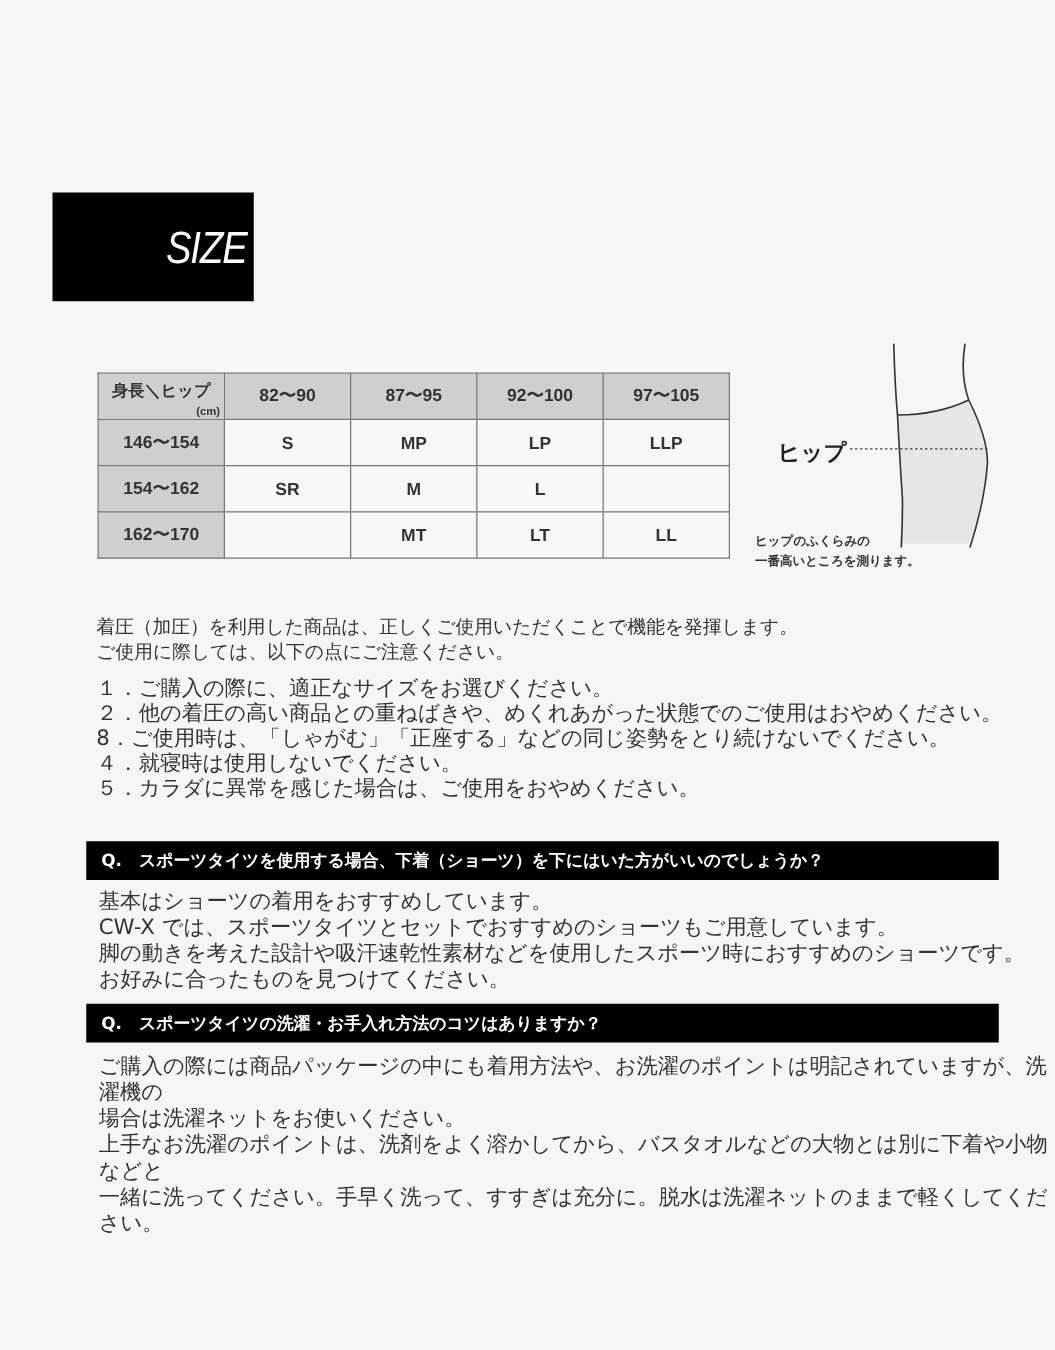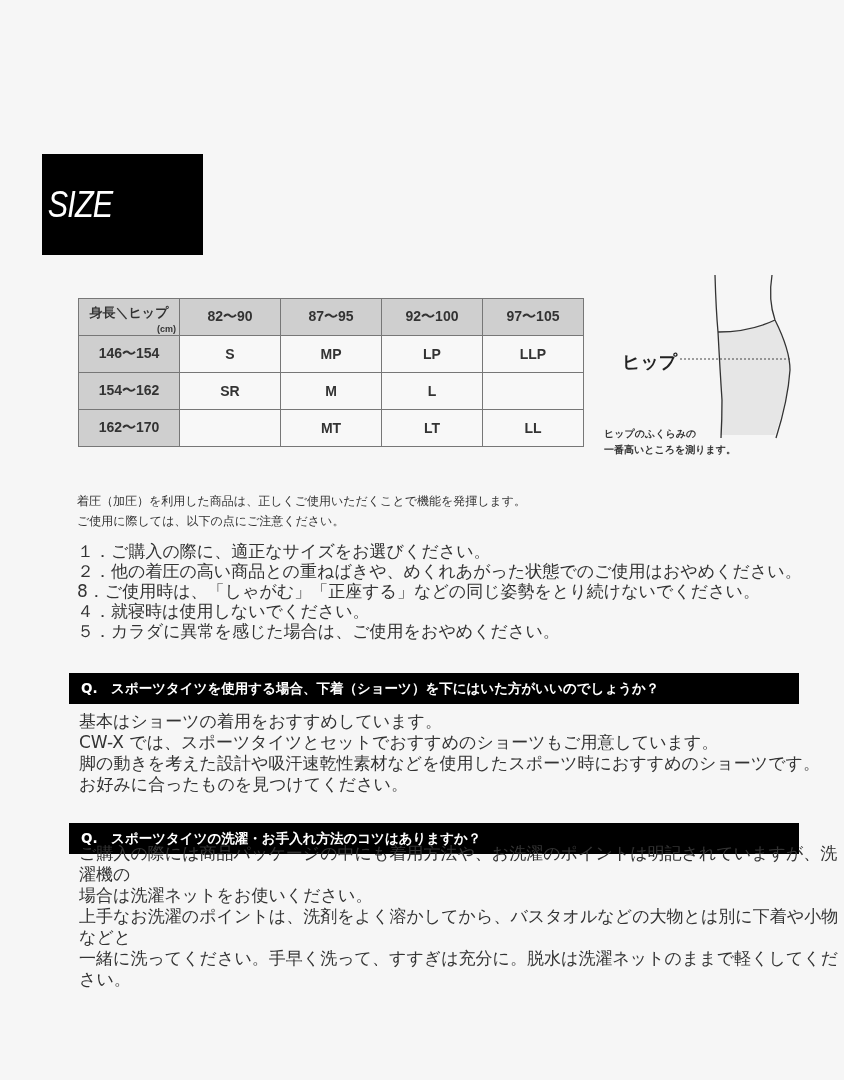--- a/index.html
+++ b/index.html
@@ -2,22 +2,22 @@
 <html><head>
   <meta charset="utf-8">
   <style>
     html, body { margin:0; padding:0; }
     body {
       width:844px; height:1080px; background:#f6f6f6;
       font-family:"DejaVu Sans", "Liberation Sans", sans-serif;
       color:#222; position:relative; overflow:hidden;
     }
     .size-badge {
-      position:absolute; left:42px; top:154px; width:161px; height:101px;
-      background:#000; display:flex; align-items:center; justify-content:flex-start;
+      position:absolute; left:42px; top:154px; width:161px; height:87px;
+      background:#000; display:flex; align-items:center; justify-content:flex-end;
     }
     .size-badge span {
       color:#fff; font-family:"Liberation Sans", sans-serif; font-size:36px;
       font-style:italic; letter-spacing:-1px; transform:scaleX(0.85);
       display:inline-block;
     }
     table.size-table {
       position:absolute; left:78px; top:298px; border-collapse:collapse;
       border:1.5px solid #555; font-size:14px; color:#333;font-weight:bold;
     }
@@ -30,21 +30,21 @@
     .size-table td.col { width:100px; background:#f8f8f8; }
     .size-table tr.head td.col { background:#cfcfcf; }
     .corner { position:relative; font-size:13px; }
     .corner .unit { position:absolute; right:3px; bottom:1px; font-size:9px; }
     .corner .main { position:relative; top:-4px; }
 
     .figure { position:absolute; left:600px; top:270px; width:210px; height:190px; }
     .hip-label { position:absolute; left:622px; top:350px; font-size:18px; font-weight:bold; color:#222; }
     .fig-caption { position:absolute; left:604px; top:426px; font-size:10px; line-height:16px; font-weight:bold; color:#333; }
 
-    .intro { position:absolute; left:77px; top:491px; font-size:12px; line-height:20px; color:#333; }
+    .intro { position:absolute; left:77px; top:491px; font-size:15px; line-height:20px; color:#333; }
     .cautions { position:absolute; left:77px; top:541px; font-size:17px; line-height:20px; color:#333; margin:0; padding:0; list-style:none; }
 
     .q-bar {
       position:absolute; left:69px; width:730px; height:31px; background:#000;
       color:#fff; font-size:13.5px; font-weight:bold; display:flex; align-items:center;
       padding-left:12px; box-sizing:border-box;
     }
     .answer { position:absolute; left:79px; font-size:17px; line-height:21px; color:#333; }
     .answer p { margin:0; }
   </style>
@@ -118,19 +118,19 @@
 </ul>
 
 <div class="q-bar" style="top:673px;">Q.　スポーツタイツを使用する場合、下着（ショーツ）を下にはいた方がいいのでしょうか？</div>
 <div class="answer" style="top:711px;">
   <p>基本はショーツの着用をおすすめしています。</p>
   <p>CW-X では、スポーツタイツとセットでおすすめのショーツもご用意しています。</p>
   <p>脚の動きを考えた設計や吸汗速乾性素材などを使用したスポーツ時におすすめのショーツです。</p>
   <p>お好みに合ったものを見つけてください。</p>
 </div>
 
-<div class="q-bar" style="top:803px;margin-top:20px;">Q.　スポーツタイツの洗濯・お手入れ方法のコツはありますか？</div>
+<div class="q-bar" style="top:803px;">Q.　スポーツタイツの洗濯・お手入れ方法のコツはありますか？</div>
 <div class="answer" style="top:843px;">
   <p>ご購入の際には商品パッケージの中にも着用方法や、お洗濯のポイントは明記されていますが、洗濯機の</p>
   <p>場合は洗濯ネットをお使いください。</p>
   <p>上手なお洗濯のポイントは、洗剤をよく溶かしてから、バスタオルなどの大物とは別に下着や小物などと</p>
   <p>一緒に洗ってください。手早く洗って、すすぎは充分に。脱水は洗濯ネットのままで軽くしてください。</p>
 </div>
 
 </body></html>

